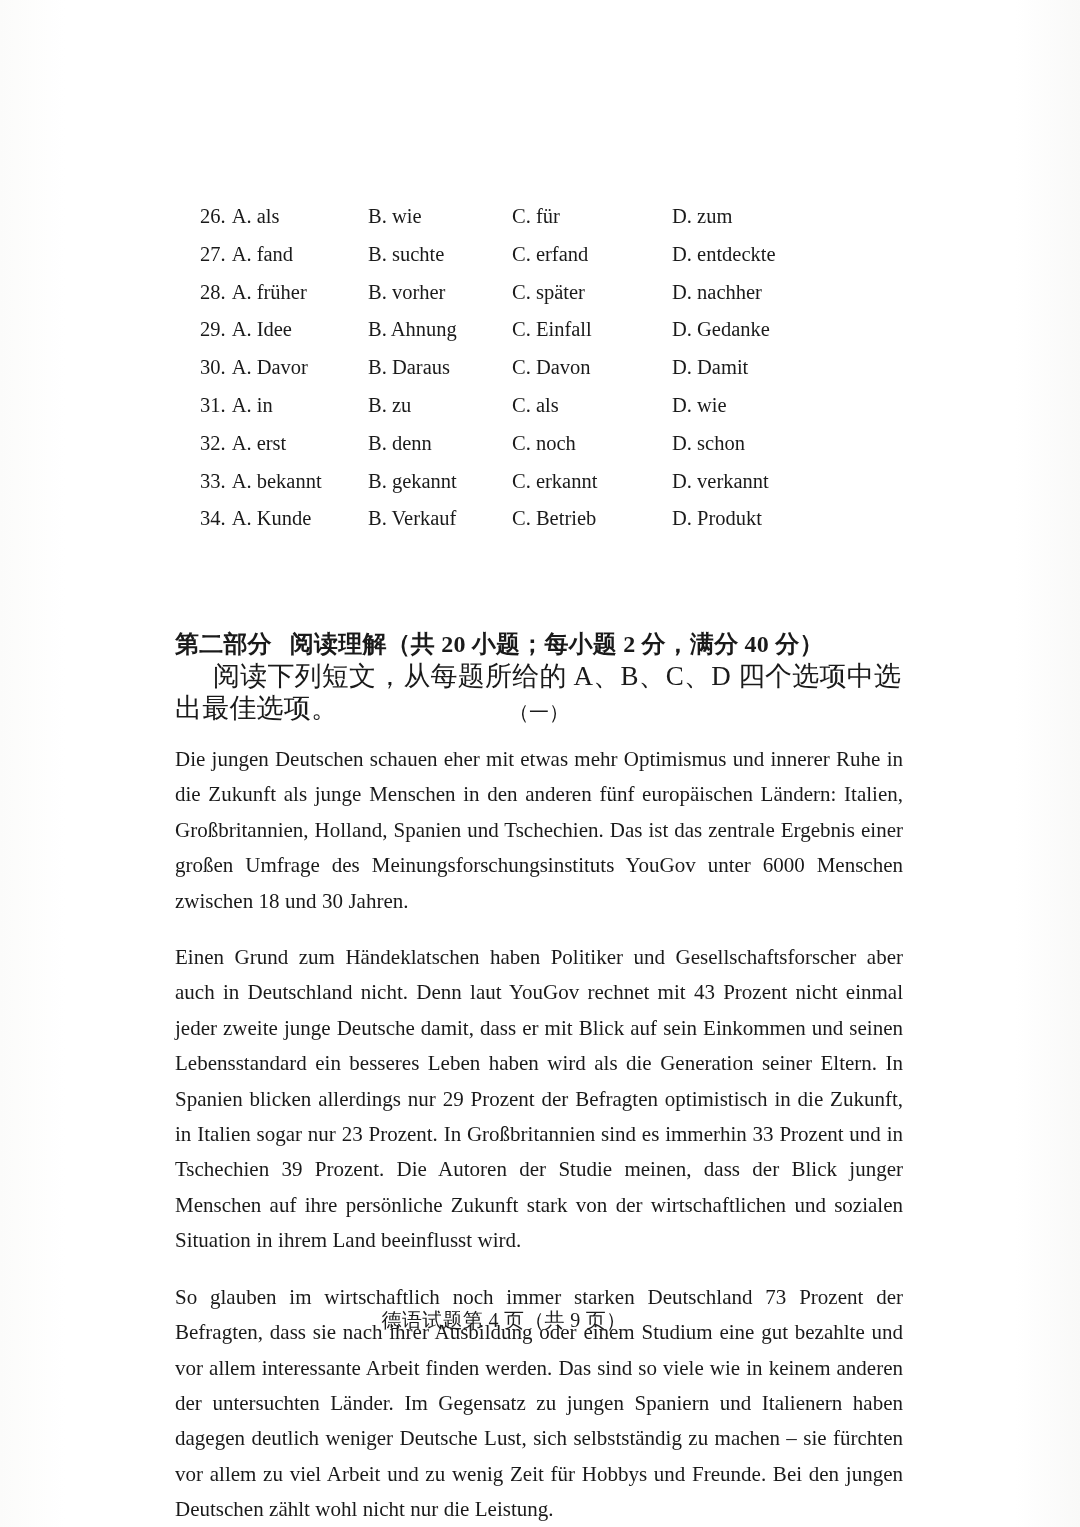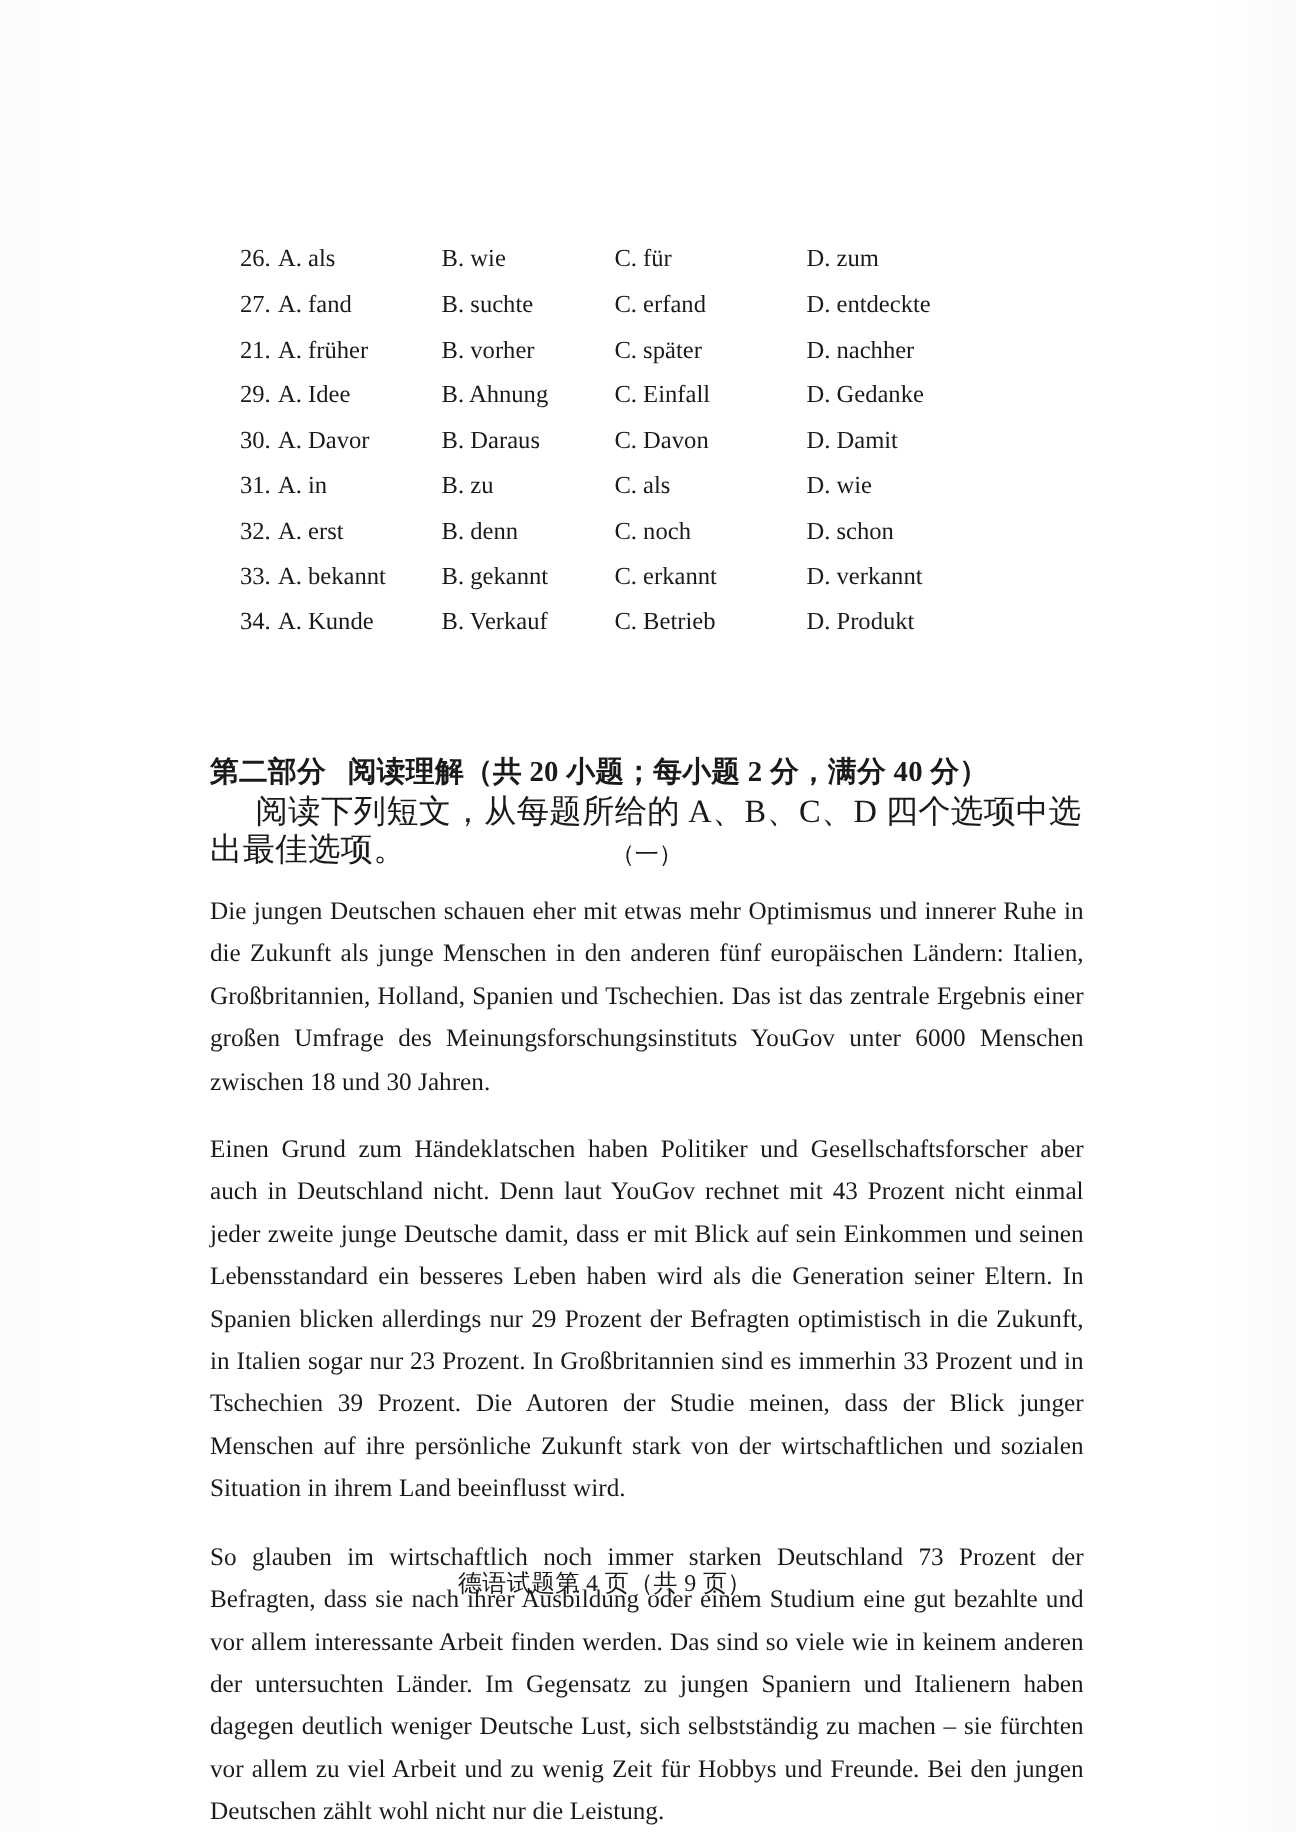--- a/index.html
+++ b/index.html
@@ -126,21 +126,21 @@
         <span class="opt-c"><span>C. für</span></span>
         <span class="opt-d"><span>D. zum</span></span>
       </div>
       <div class="opt-row">
         <span class="opt-a"><span class="qnum">27.</span> <span>A. fand</span></span>
         <span class="opt-b"><span>B. suchte</span></span>
         <span class="opt-c"><span>C. erfand</span></span>
         <span class="opt-d"><span>D. entdeckte</span></span>
       </div>
       <div class="opt-row">
-        <span class="opt-a"><span class="qnum">21.</span> <span>A. früher</span></span>
+        <span class="opt-a"><span class="qnum">28.</span> <span>A. früher</span></span>
         <span class="opt-b"><span>B. vorher</span></span>
         <span class="opt-c"><span>C. später</span></span>
         <span class="opt-d"><span>D. nachher</span></span>
       </div>
       <div class="opt-row">
         <span class="opt-a"><span class="qnum">29.</span> <span>A. Idee</span></span>
         <span class="opt-b"><span>B. Ahnung</span></span>
         <span class="opt-c"><span>C. Einfall</span></span>
         <span class="opt-d"><span>D. Gedanke</span></span>
       </div>

